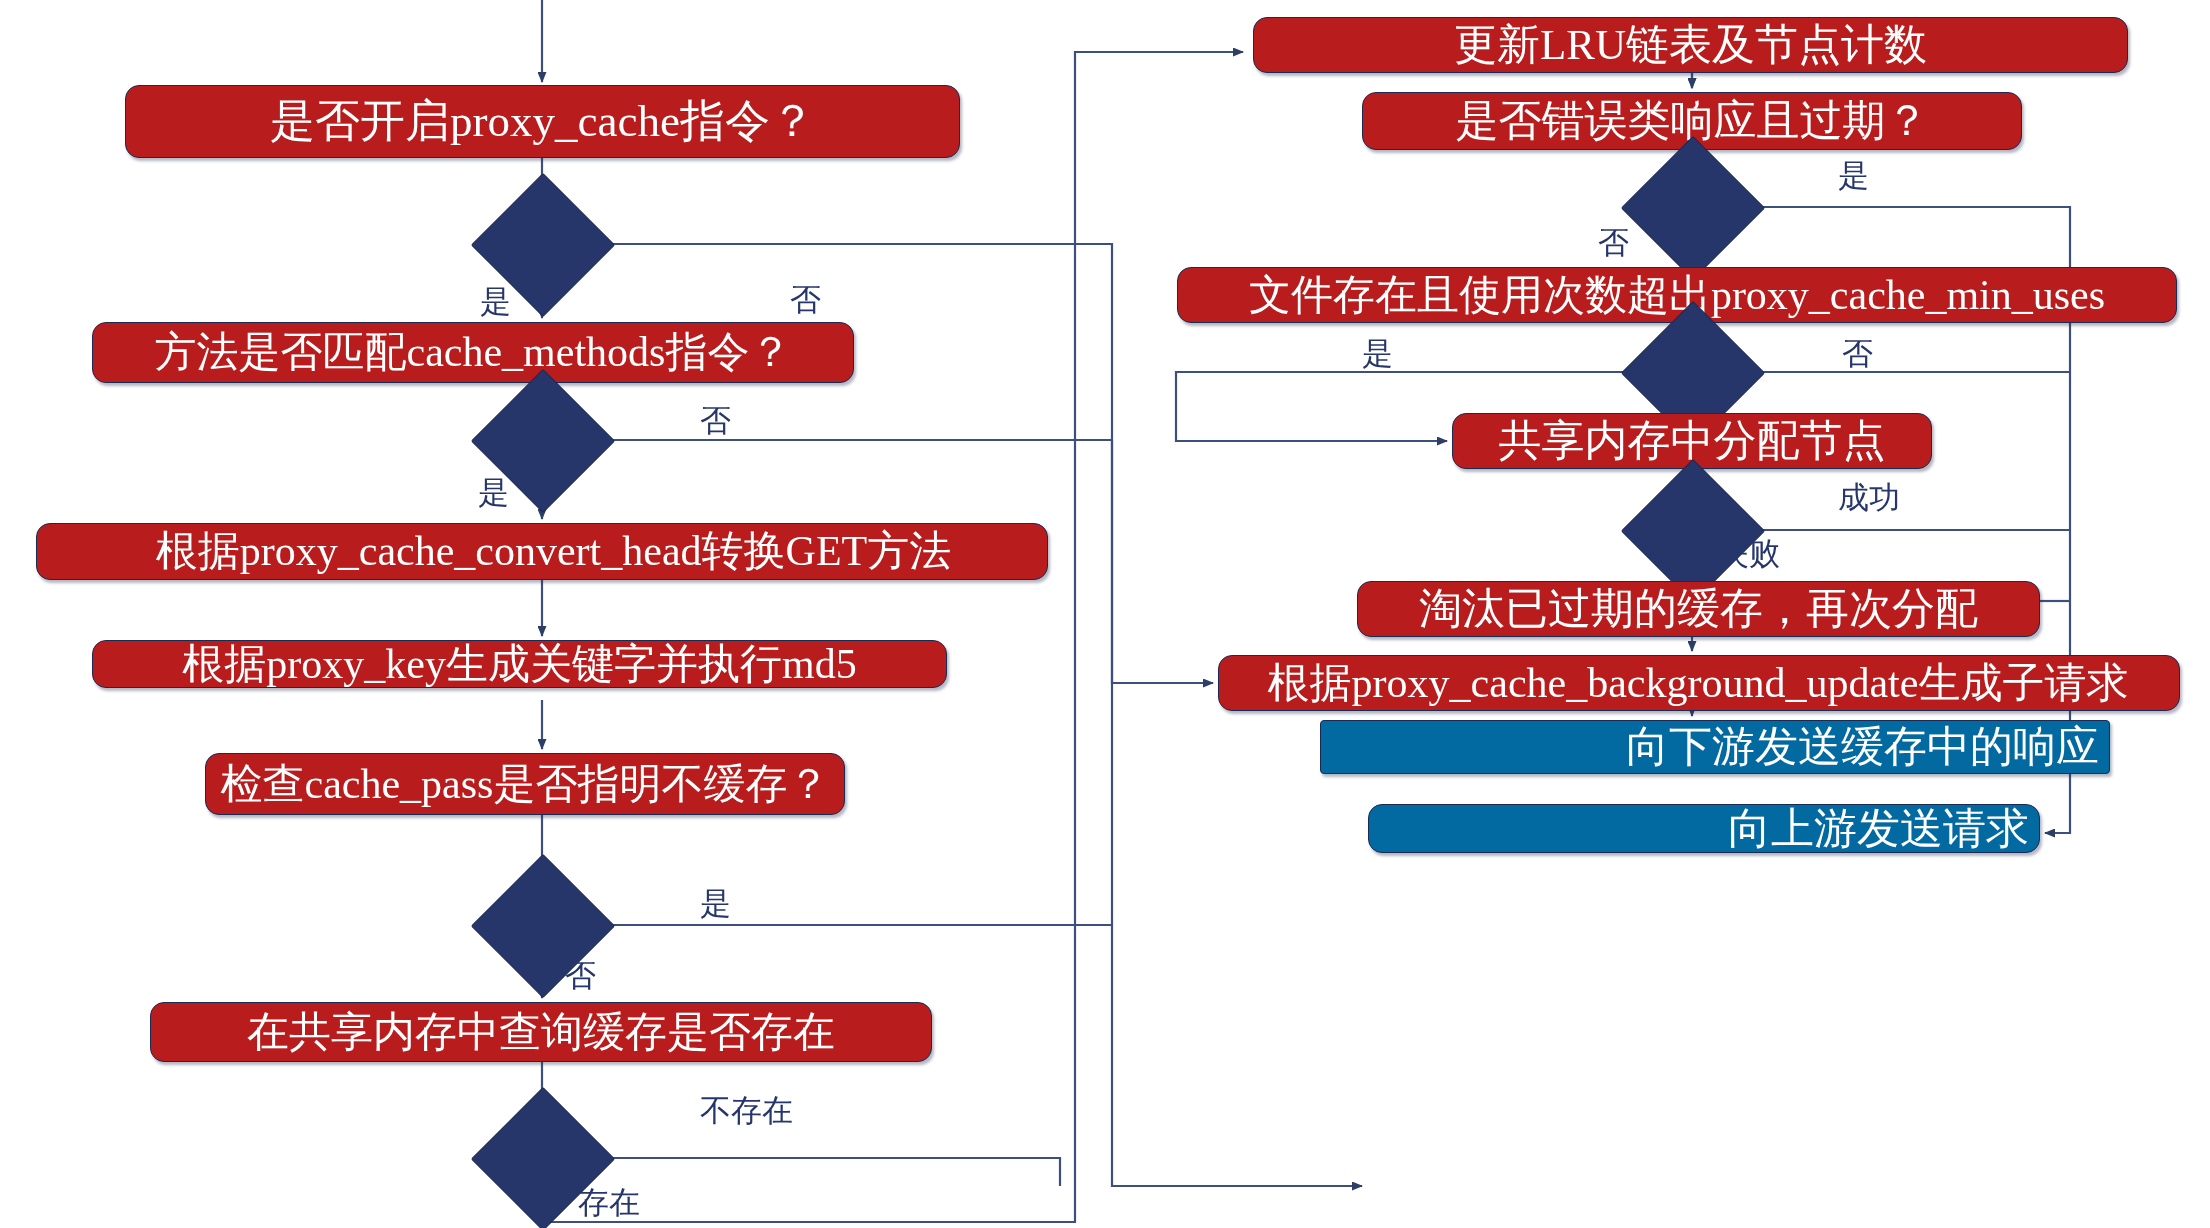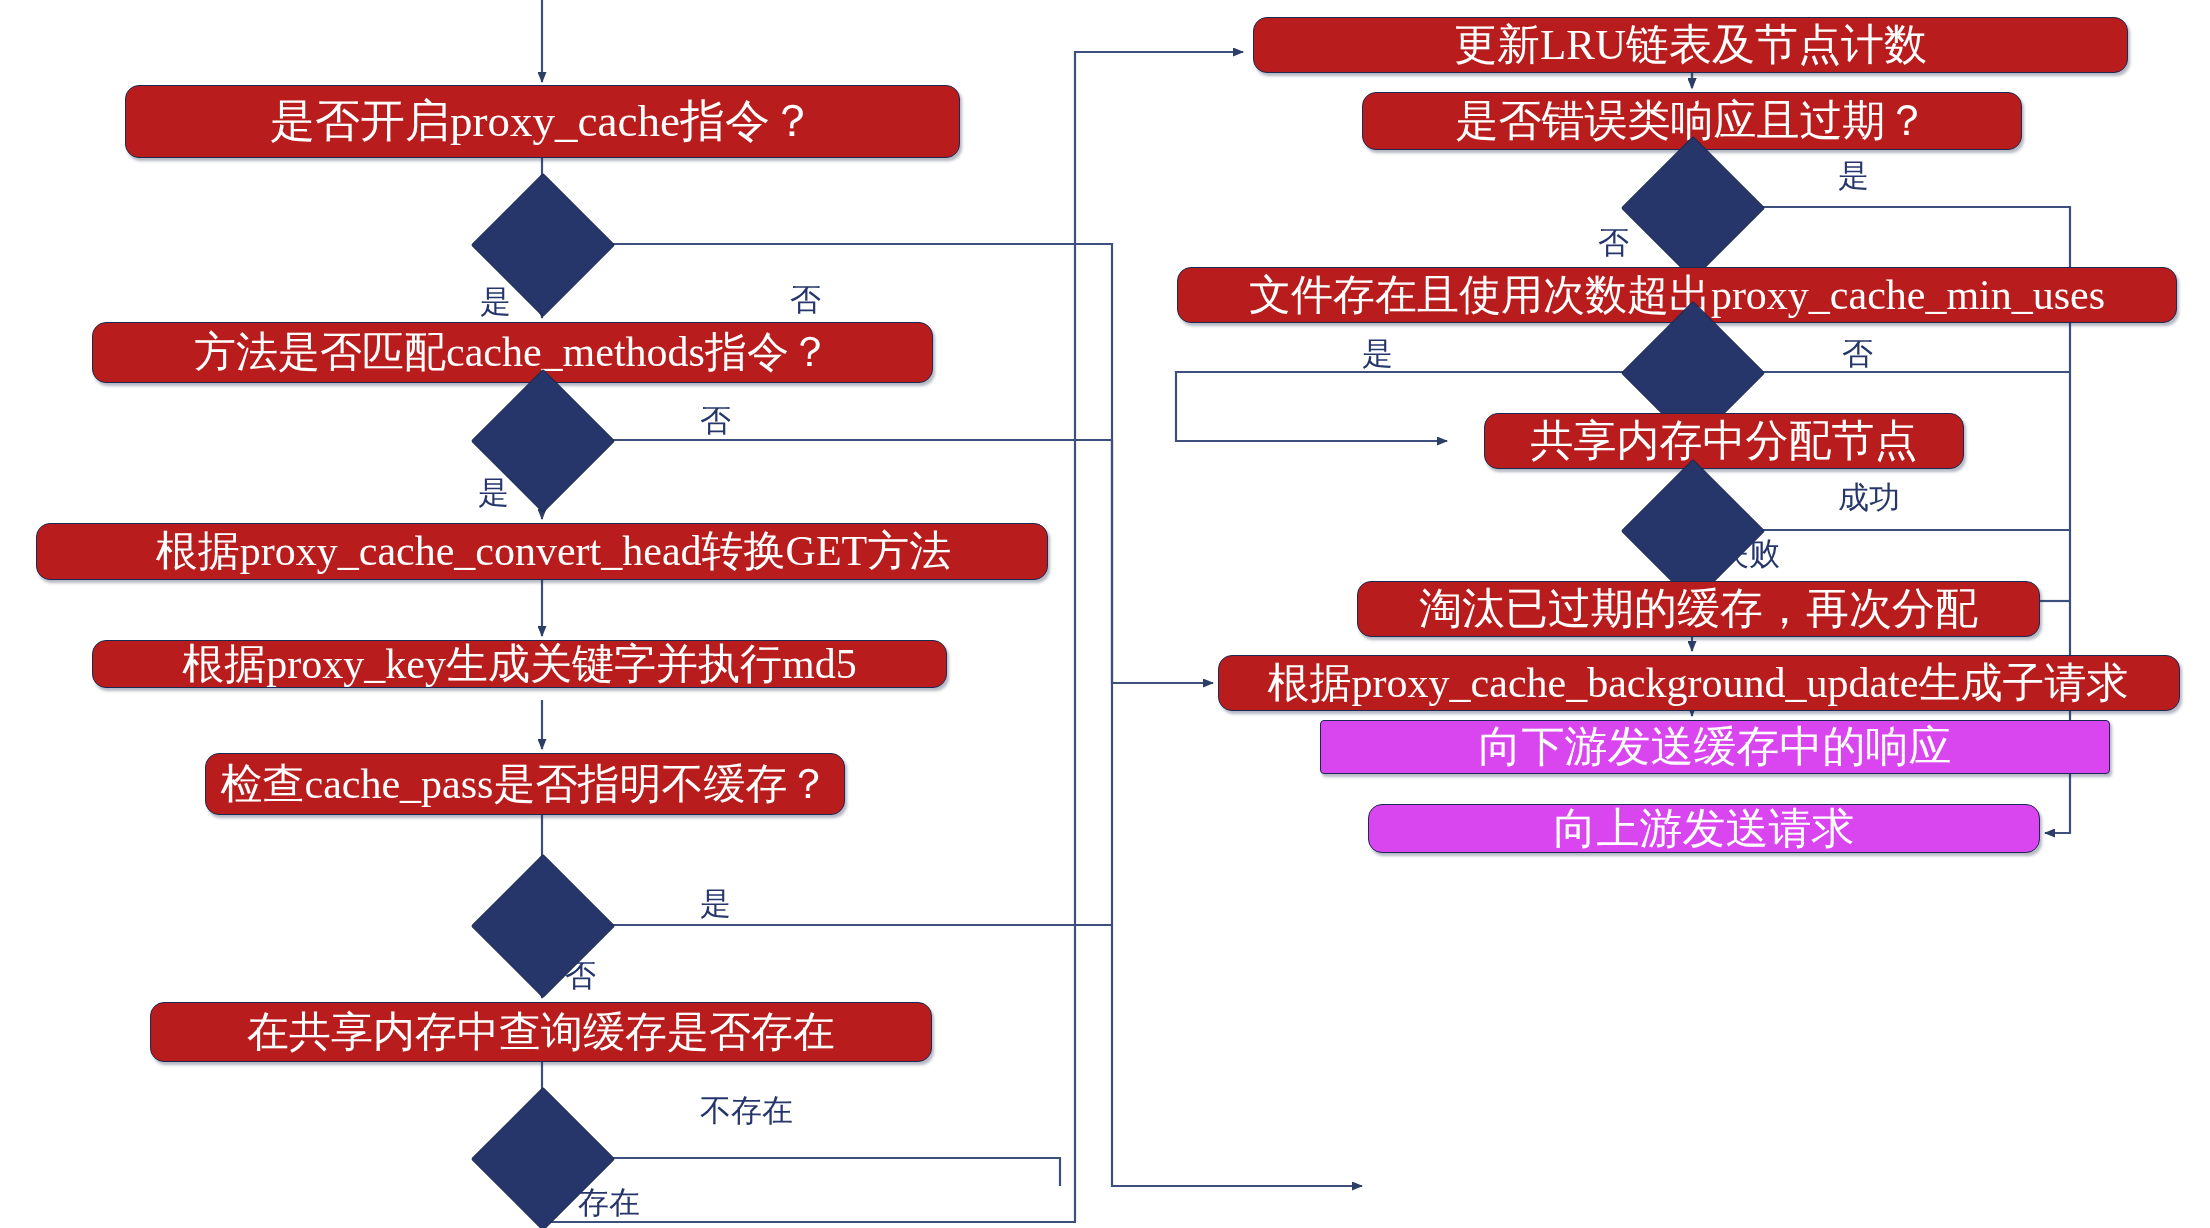--- a/index.html
+++ b/index.html
@@ -6,21 +6,21 @@
   body{font-family:"Liberation Sans","DejaVu Sans",sans-serif;}
   #canvas{position:relative;width:2210px;height:1228px;background:#ffffff;overflow:hidden;}
   svg.wires{position:absolute;left:0;top:0;width:2210px;height:1228px;}
   .node{position:absolute;box-sizing:border-box;display:flex;align-items:center;
         justify-content:center;text-align:center;color:#ffffff;
         border-radius:14px;border:1.5px solid #1b2a52;
         box-shadow:2px 3px 3px rgba(40,50,80,.35);
         font-family:"Liberation Serif","DejaVu Serif",serif;
         line-height:1.05;padding:0 10px;white-space:nowrap;}
   .node.proc{background:#b91c1c;}
-  .node.term{background:#d946ef;}
+  .node.term{background:#0369a1;justify-content:flex-end;}
   .diamond{position:absolute;background:#26366b;border:1px solid #1b2a52;
            transform:rotate(45deg);border-radius:2px;}
   .elabel{position:absolute;color:#26366b;font-size:31px;
           font-family:"Liberation Sans","DejaVu Sans",sans-serif;white-space:nowrap;}
 </style>
 </head>
 <body>
 
 <div id="canvas">
 
@@ -66,21 +66,21 @@
   </svg>
 
   <div class="node proc" style="left:125px;top:85px;width:835px;height:73px;font-size:45px;">
     <span>是否开启proxy_cache指令？</span>
   </div>
 
   <div class="diamond" style="left:492px;top:194px;width:100px;height:100px;"></div>
   <div class="elabel" style="left:480px;top:281px;">是</div>
   <div class="elabel" style="left:790px;top:279px;">否</div>
 
-  <div class="node proc" style="left:92px;top:322px;width:841px;height:61px;font-size:42px;">
+  <div class="node proc" style="left:92px;top:322px;width:762px;height:61px;font-size:42px;">
     <span>方法是否匹配cache_methods指令？</span>
   </div>
 
   <div class="diamond" style="left:492px;top:390px;width:100px;height:100px;"></div>
   <div class="elabel" style="left:700px;top:400px;">否</div>
   <div class="elabel" style="left:478px;top:472px;">是</div>
 
   <div class="node proc" style="left:36px;top:523px;width:1012px;height:57px;font-size:42px;padding-left:33px;">
     <span>根据proxy_cache_convert_head转换GET方法</span>
   </div>
@@ -118,21 +118,21 @@
   <div class="elabel" style="left:1598px;top:222px;">否</div>
 
   <div class="node proc" style="left:1177px;top:267px;width:1000px;height:56px;font-size:42px;">
     <span>文件存在且使用次数超出proxy_cache_min_uses</span>
   </div>
 
   <div class="diamond" style="left: 1642px; top: 322px; width: 100px; height: 100px;"></div>
   <div class="elabel" style="left:1362px;top:333px;">是</div>
   <div class="elabel" style="left:1842px;top:333px;">否</div>
 
-  <div class="node proc" style="left:1452px;top:413px;width:480px;height:56px;font-size:43px;margin-left:32px;">
+  <div class="node proc" style="left:1452px;top:413px;width:480px;height:56px;font-size:43px;">
     <span>共享内存中分配节点</span>
   </div>
 
   <div class="diamond" style="left:1642px;top:480px;width:100px;height:100px;"></div>
   <div class="elabel" style="left:1838px;top:477px;">成功</div>
   <div class="elabel" style="left:1718px;top:533px;">失败</div>
 
   <div class="node proc" style="left:1357px;top:573px;width:683px;height:56px;font-size:43px;margin-top:8px;">
     <span>淘汰已过期的缓存，再次分配</span>
   </div>

